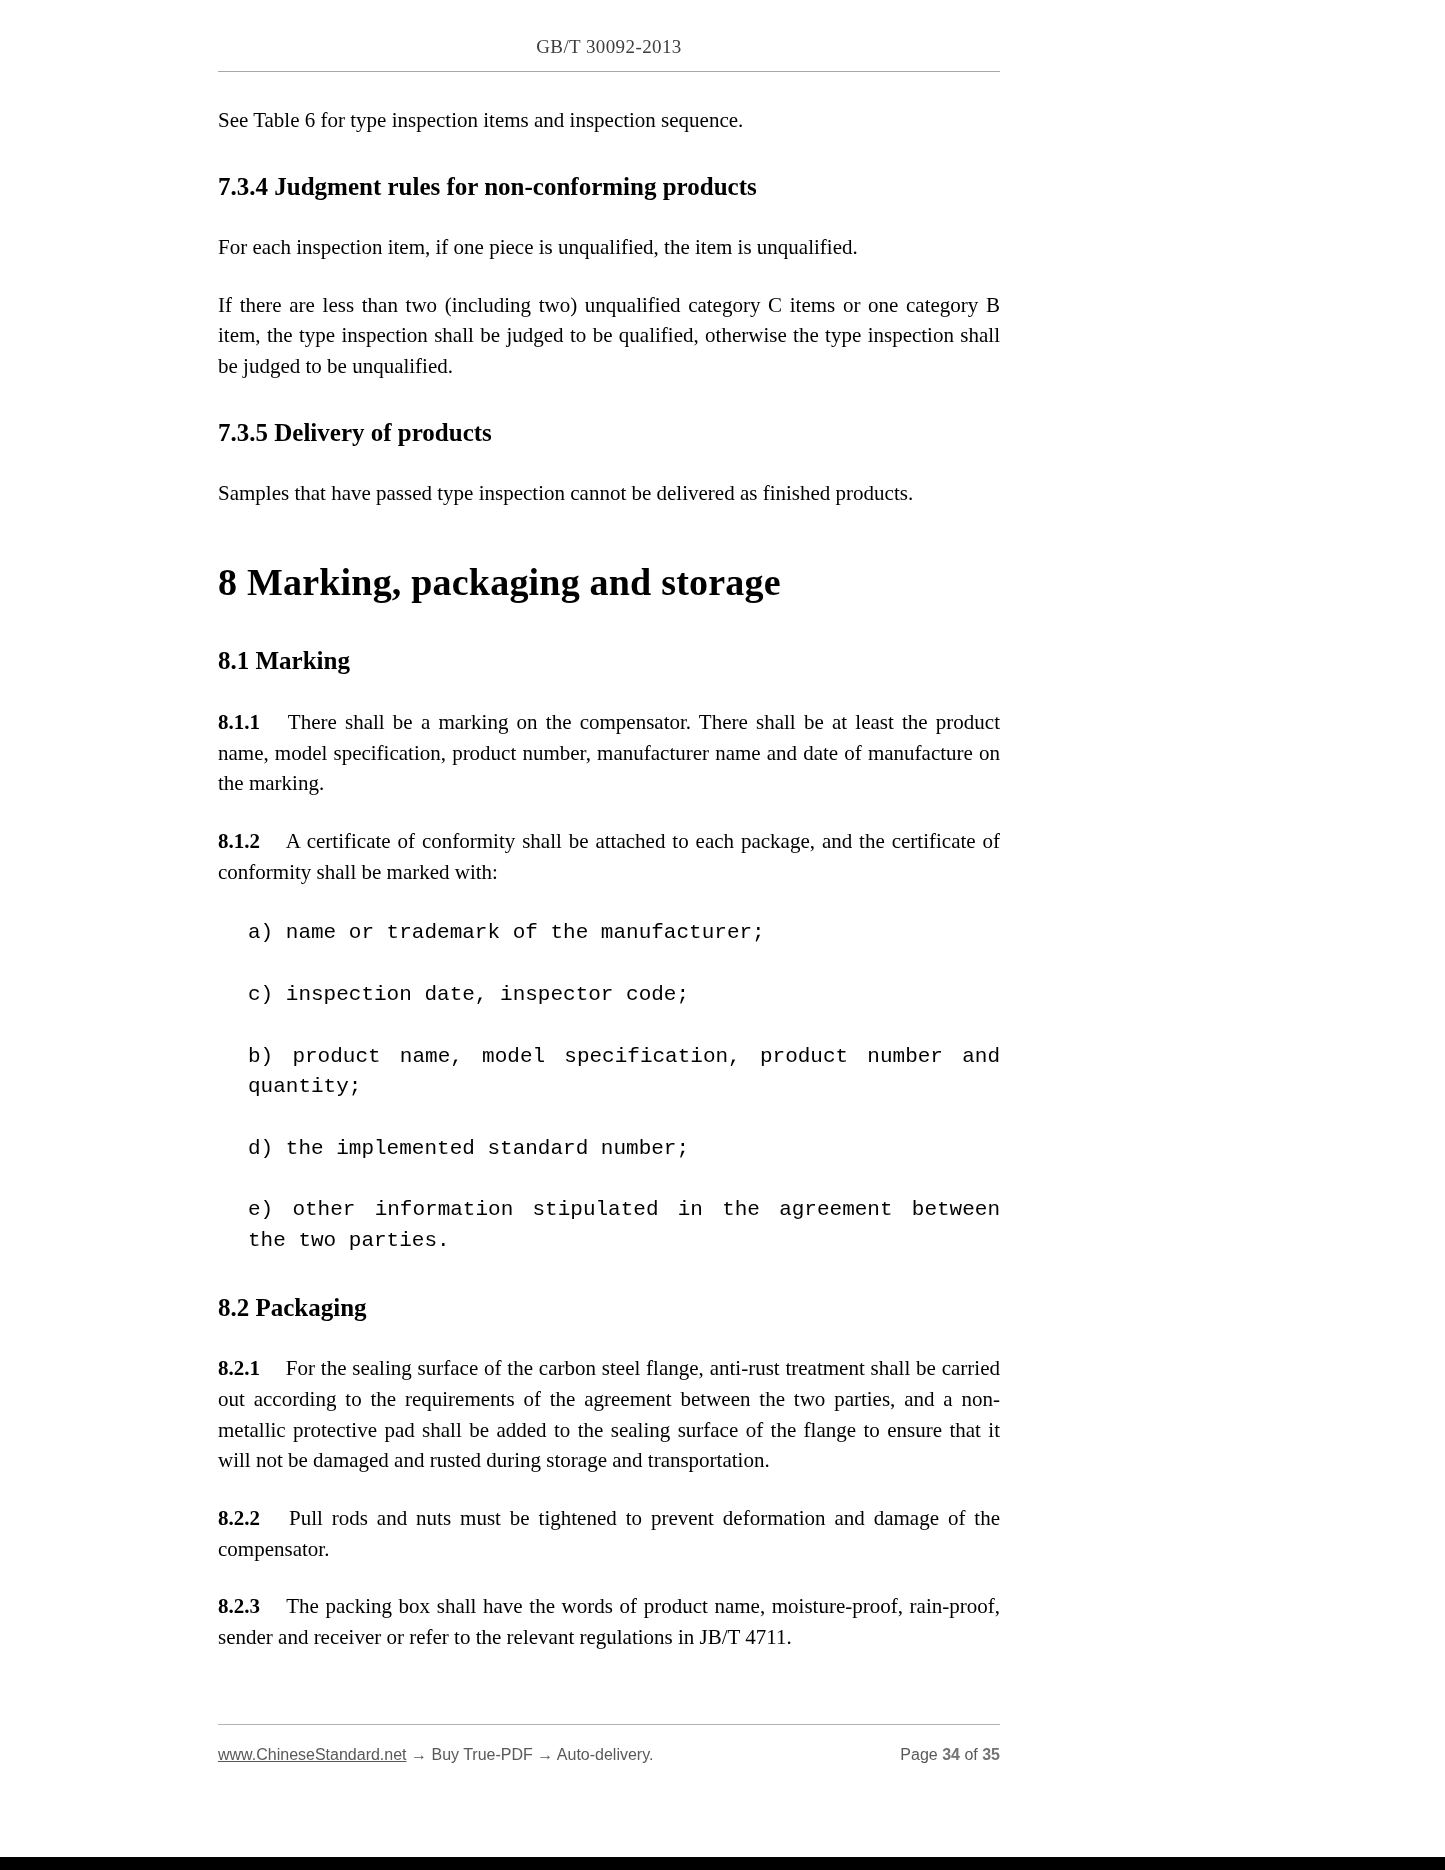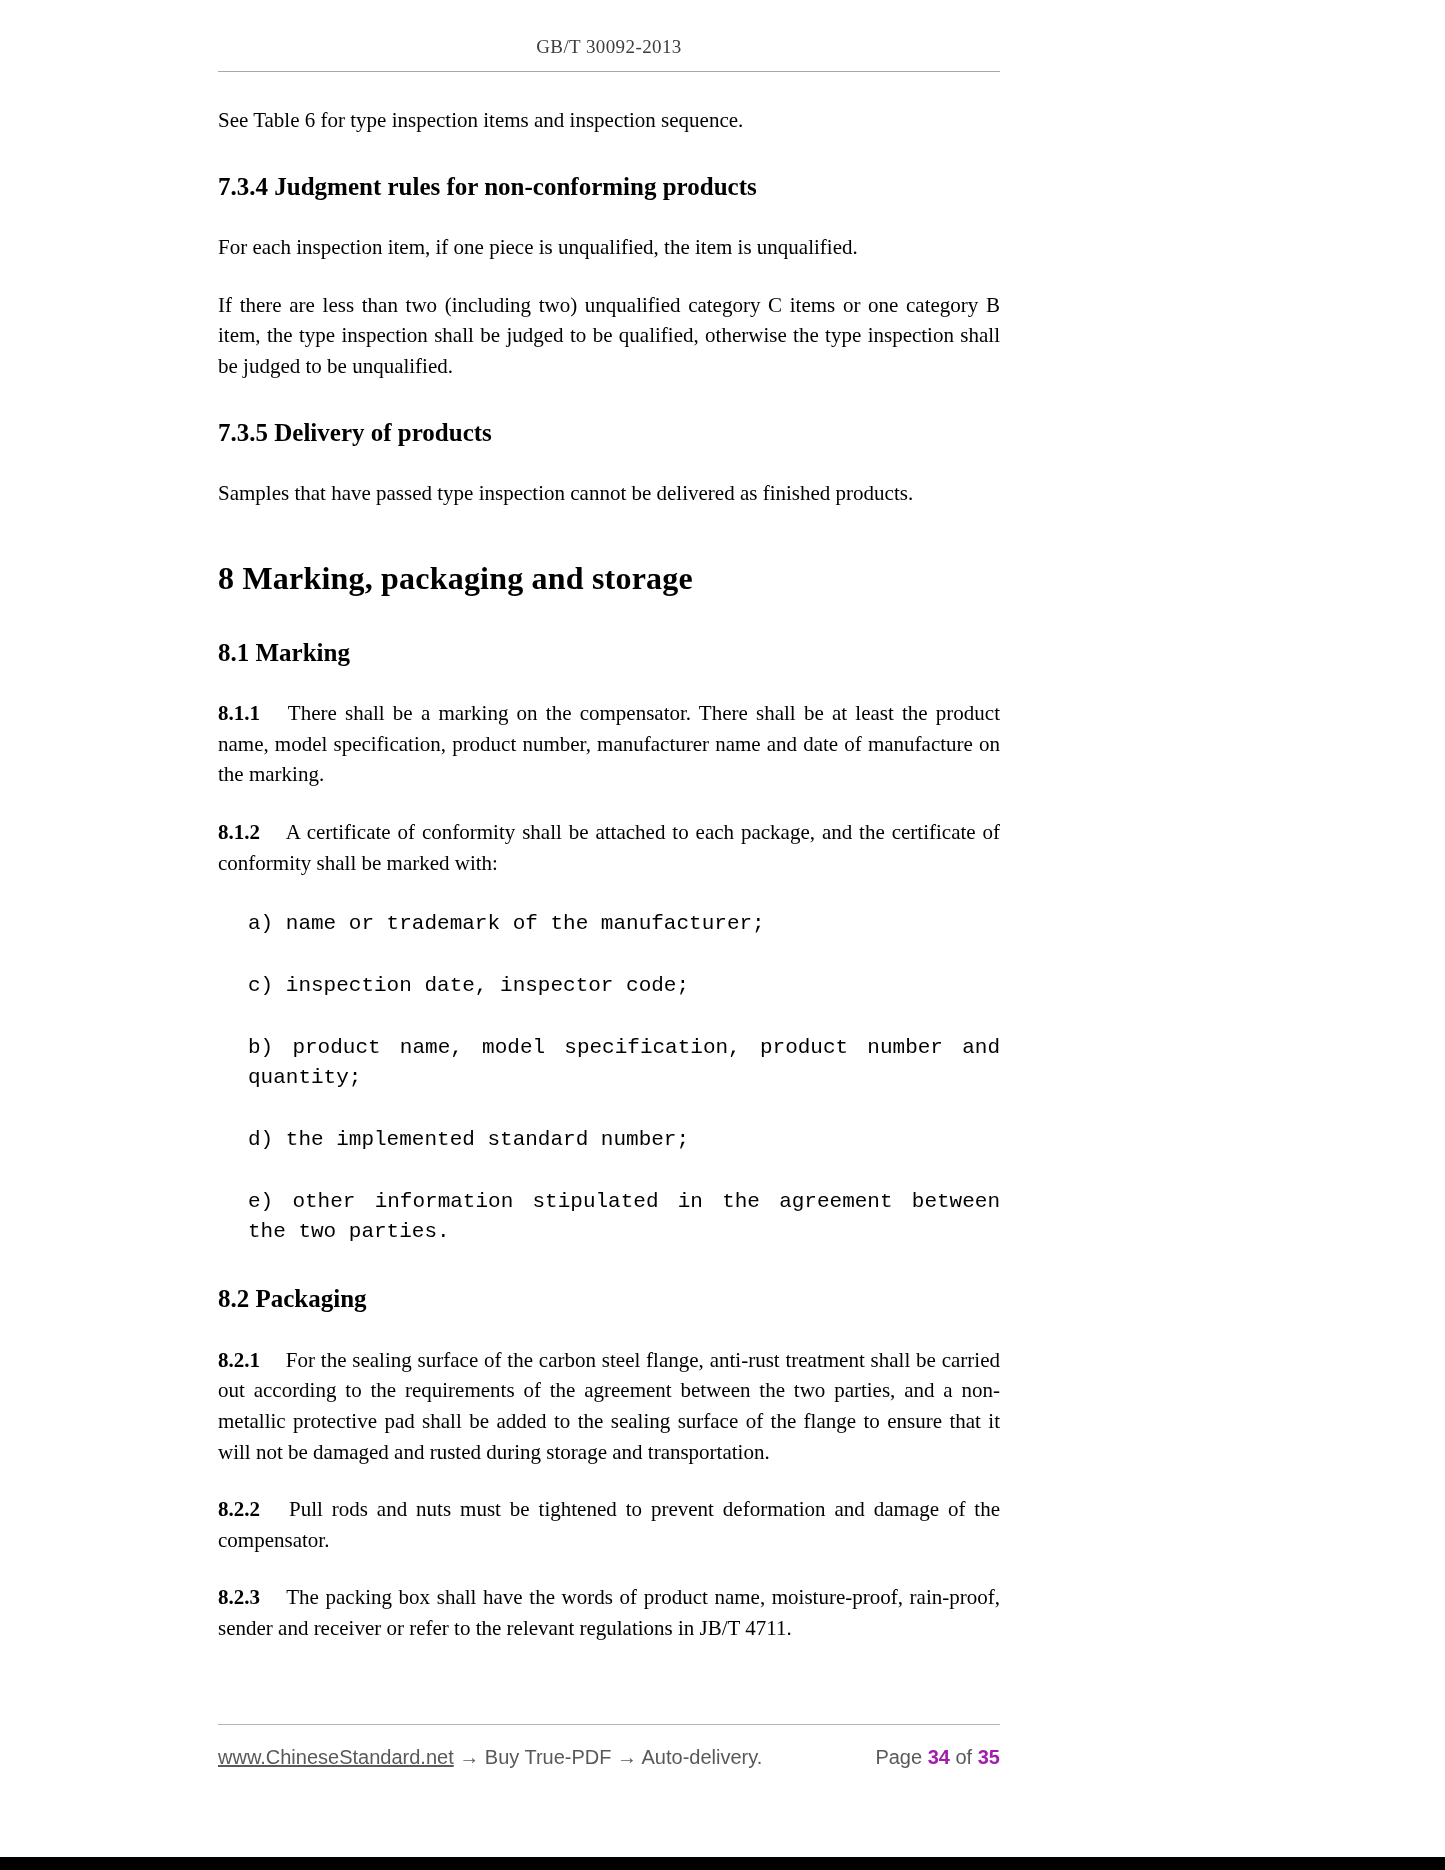--- a/index.html
+++ b/index.html
@@ -41,54 +41,54 @@
   }
   .para b { margin-right: 20px; }
   .h3 {
     margin-top: 33px;
     font-weight: bold;
     font-size: 25px;
   }
   .h1 {
     margin-top: 46px;
     font-weight: bold;
-    font-size: 32px;
+    font-size: 38px;
     letter-spacing: 0.2px;
   }
   .list-item {
     margin-top: 31px;
     margin-left: 30px;
     text-align: justify;
     font-family: Liberation Mono, monospace;
   }
   .doc-footer {
     position: absolute;
     left: 218px;
     top: 1724px;
     width: 782px;
     font-family: "Liberation Sans", sans-serif;
-    font-size: 20px;
+    font-size: 16px;
     color: #595959;
   }
   .footer-rule {
     border: none;
     border-top: 1px solid #b3b3b3;
   }
   .footer-row {
     margin-top: 21px;
     display: flex;
     justify-content: space-between;
     align-items: baseline;
   }
   .footer-link {
     color: #595959;
     text-decoration: underline;
     cursor: pointer;
   }
-  .page-num b { color: #a21caf; }
+  .page-num b { color: #737373; }
   .bottom-bar {
     position: absolute;
     left: 0;
     bottom: 0;
     width: 1445px;
     height: 13px;
     background: #000000;
   }
 </style>
 </head>

